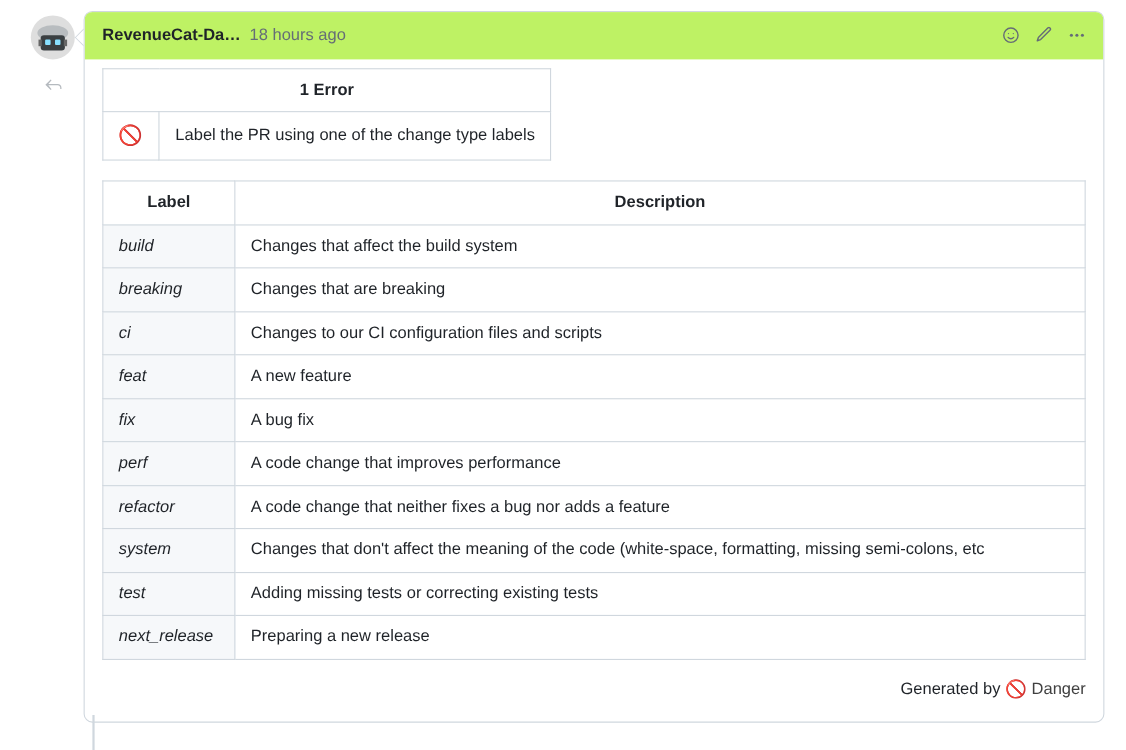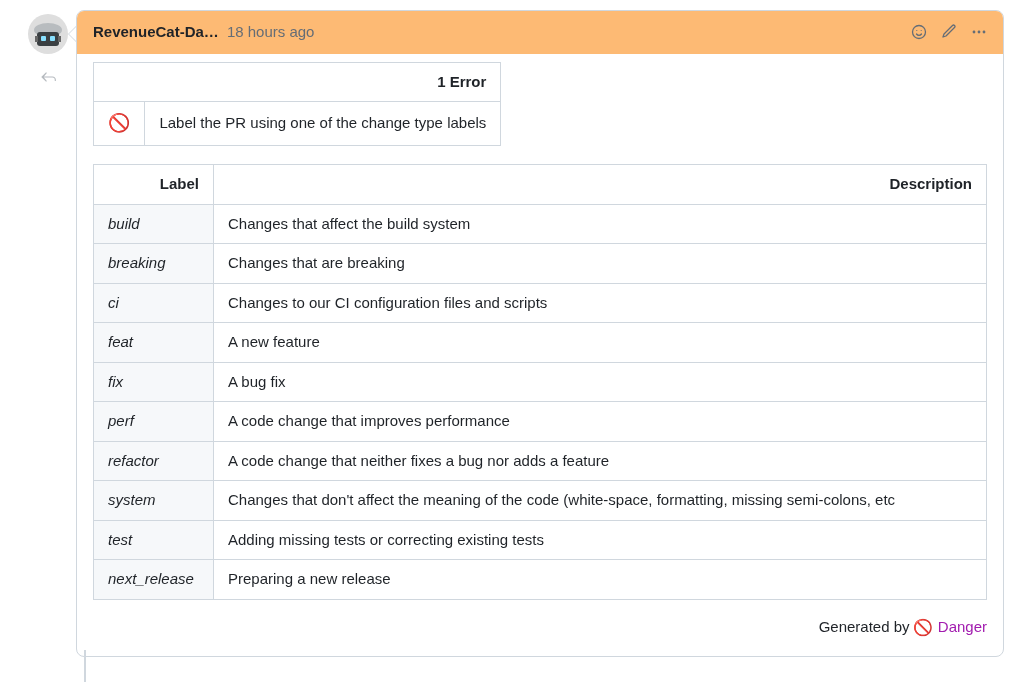--- a/index.html
+++ b/index.html
@@ -82,21 +82,21 @@
     .comment-box {
       border: 1px solid #d0d7de;
       border-radius: 8px;
       background: #ffffff;
       overflow: hidden;
     }
     .comment-header {
       display: flex;
       align-items: center;
       padding: 10px 16px;
-      background: #fdba74;
+      background: #bef264;
       border-bottom: none;
     }
     .author {
       font-weight: 600;
       color: #1f2328;
       margin-right: 8px;
       font-size: 15px;
     }
     .timestamp {
       color: #656d76;
@@ -130,21 +130,21 @@
     table.error-table {
       margin-bottom: 18px;
     }
     table th, table td {
       border: 1px solid #d0d7de;
       padding: 8px 14px;
       text-align: left;
     }
     table th {
       font-weight: 600;
-      text-align: right;
+      text-align: center;
       background: #ffffff;
     }
     table.labels-table {
       width: 100%;
     }
     table.labels-table tr td:first-child {
       font-style: italic;
       background: #f6f8fa;
       width: 120px;
     }
@@ -159,21 +159,21 @@
       text-align: right;
       padding-top: 16px;
       color: #1f2328;
       font-size: 15px;
     }
     .footer .no-sign {
       font-size: 16px;
       vertical-align: -1px;
     }
     .footer a {
-      color: #a21caf;
+      color: #404040;
       text-decoration: none;
     }
   </style>
 </head>
 <body>
 
 <div class="container">
   <div class="avatar-col">
     <div class="avatar">
       <svg class="robot-svg" viewBox="0 0 36 36">

